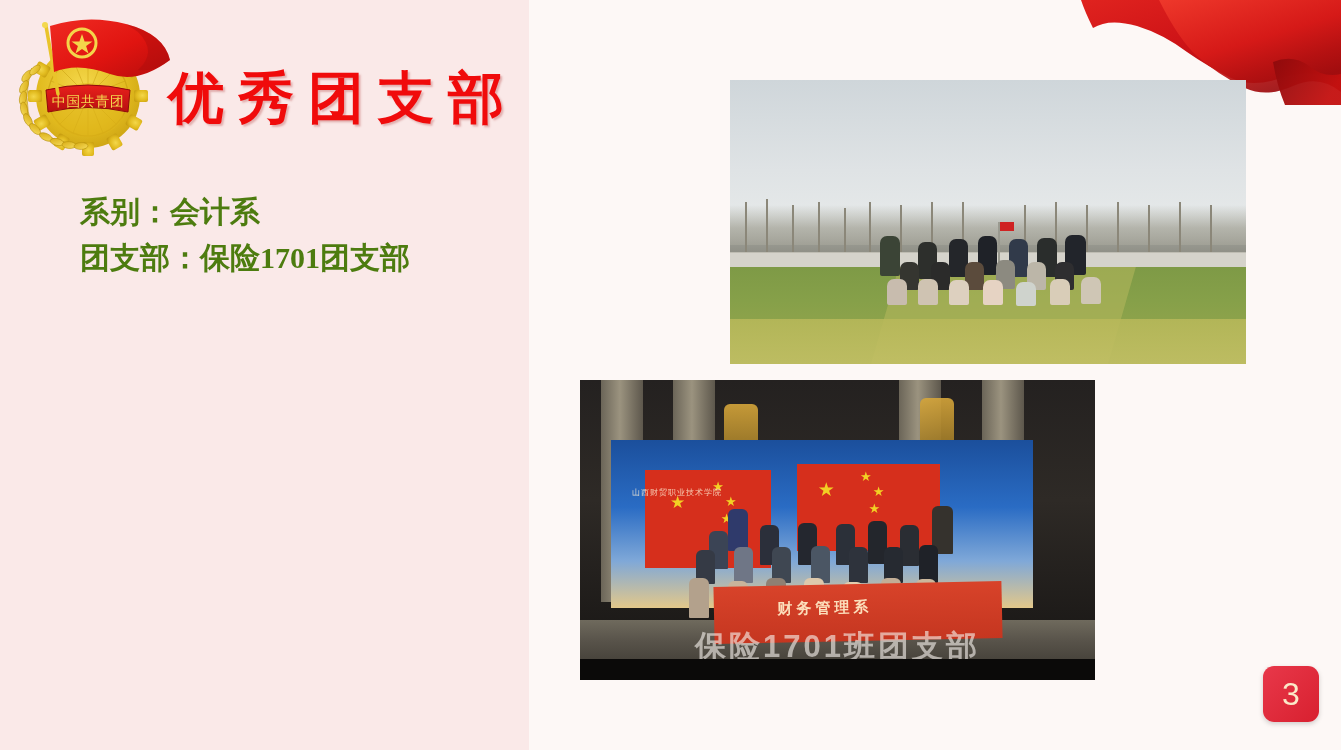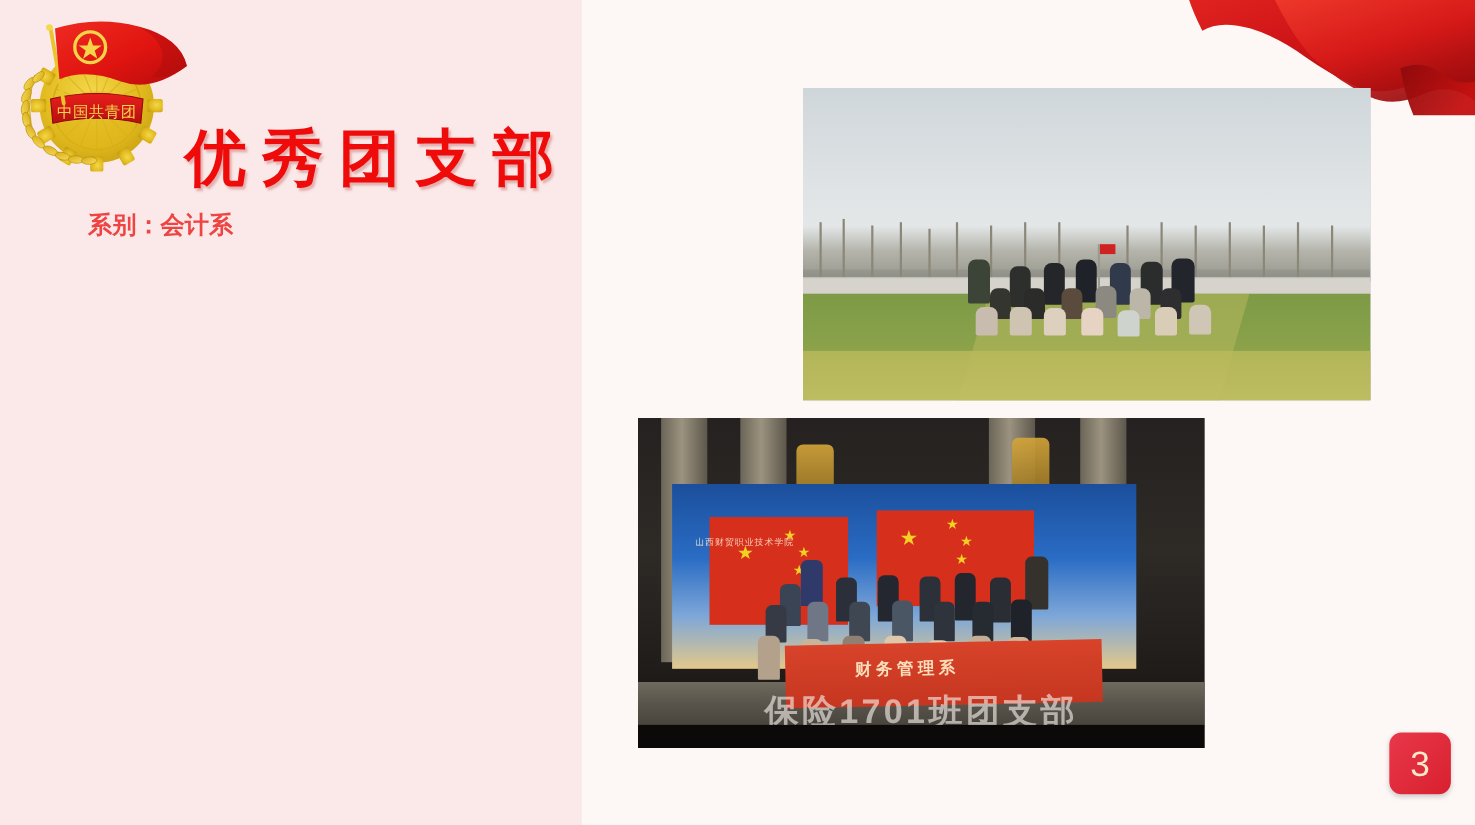--- a/index.html
+++ b/index.html
@@ -48,31 +48,30 @@
     left: 168px;
     top: 70px;
     font-family: "Liberation Serif", "DejaVu Serif", serif;
     font-size: 56px;
     font-weight: bold;
     color: #f00b0b;
     letter-spacing: 14px;
     line-height: 1;
     white-space: nowrap;
     text-shadow: 2px 2px 2px rgba(180,70,70,0.35);
-    margin-top: 47px;
   }
 
   
   .heading-line {
     position: absolute;
     left: 80px;
-    font-family: Liberation Mono, monospace;
-    font-size: 22px;
+    font-family: Liberation Serif, serif;
+    font-size: 30px;
     font-weight: bold;
-    color: #ef4444;
+    color: #4d7c0f;
     white-space: nowrap;
     line-height: 1.2;
   }
   #heading-dept { top: 194px; }
   #heading-branch { top: 240px; }
 
   
   #body-text {
     position: absolute;
     left: 22px;
@@ -364,20 +363,21 @@
       <path d="M108 12 Q146 22 152 48 Q136 60 120 58 Q140 40 120 20 Z" fill="#a80c0c" opacity=".4"></path>
 
       <circle cx="64" cy="31" r="14" fill="none" stroke="#f4d54a" stroke-width="3"></circle>
       <polygon points="64,22 66.6,29.4 74.5,29.4 68.1,34 70.5,41.5 64,36.9 57.5,41.5 59.9,34 53.5,29.4 61.4,29.4" fill="#f4d54a"></polygon>
     </svg>
   </div>
 
   <div id="slide-title">优秀团支部</div>
 
   <div class="heading-line" id="heading-dept">系别：会计系</div>
+  <div class="heading-line" id="heading-branch">团支部：保险1701团支部</div>
 
   <div id="body-text">
   </div>
 
   <div id="photo-field">
     <div class="sky"></div>
     <div class="treeline"></div>
     <div class="tree" style="left:3%;  height:21%; top:43%;"></div>
     <div class="tree" style="left:7%;  height:23%; top:42%;"></div>
     <div class="tree" style="left:12%; height:20%; top:44%;"></div>

